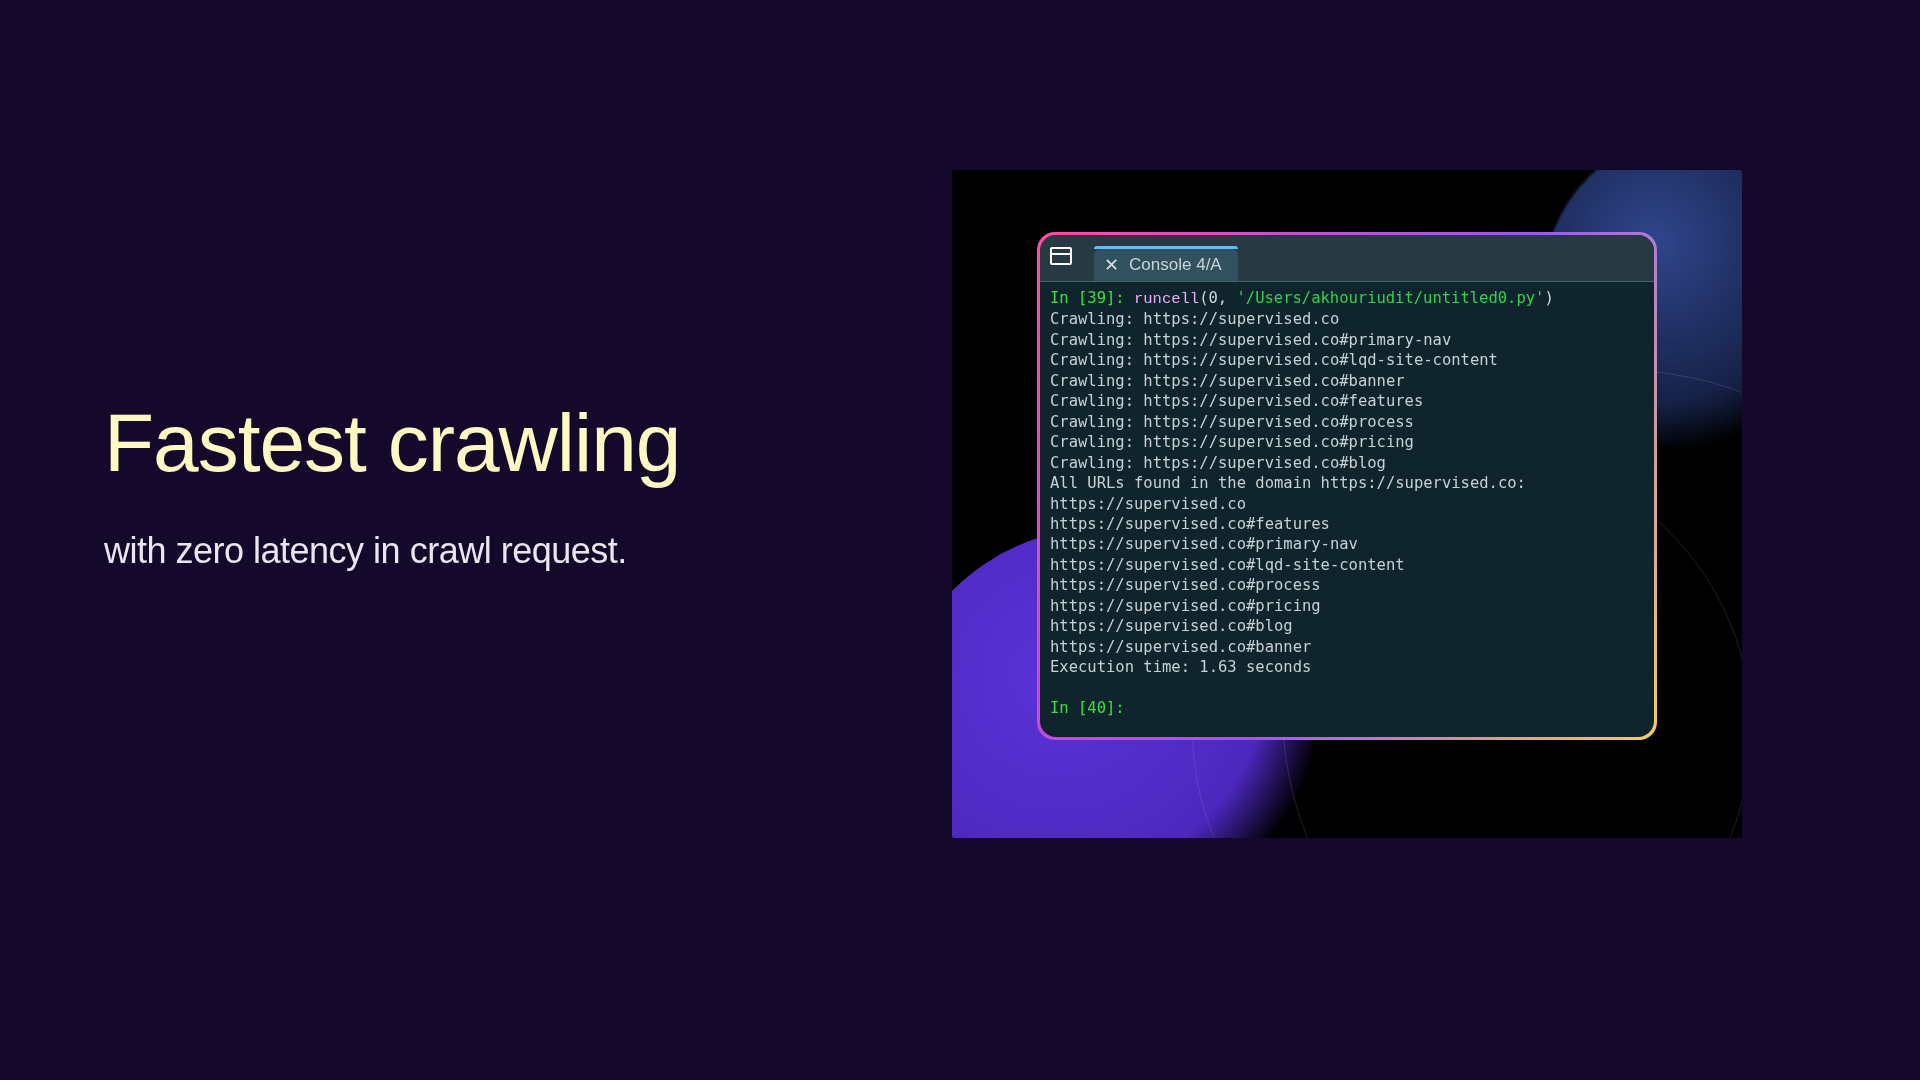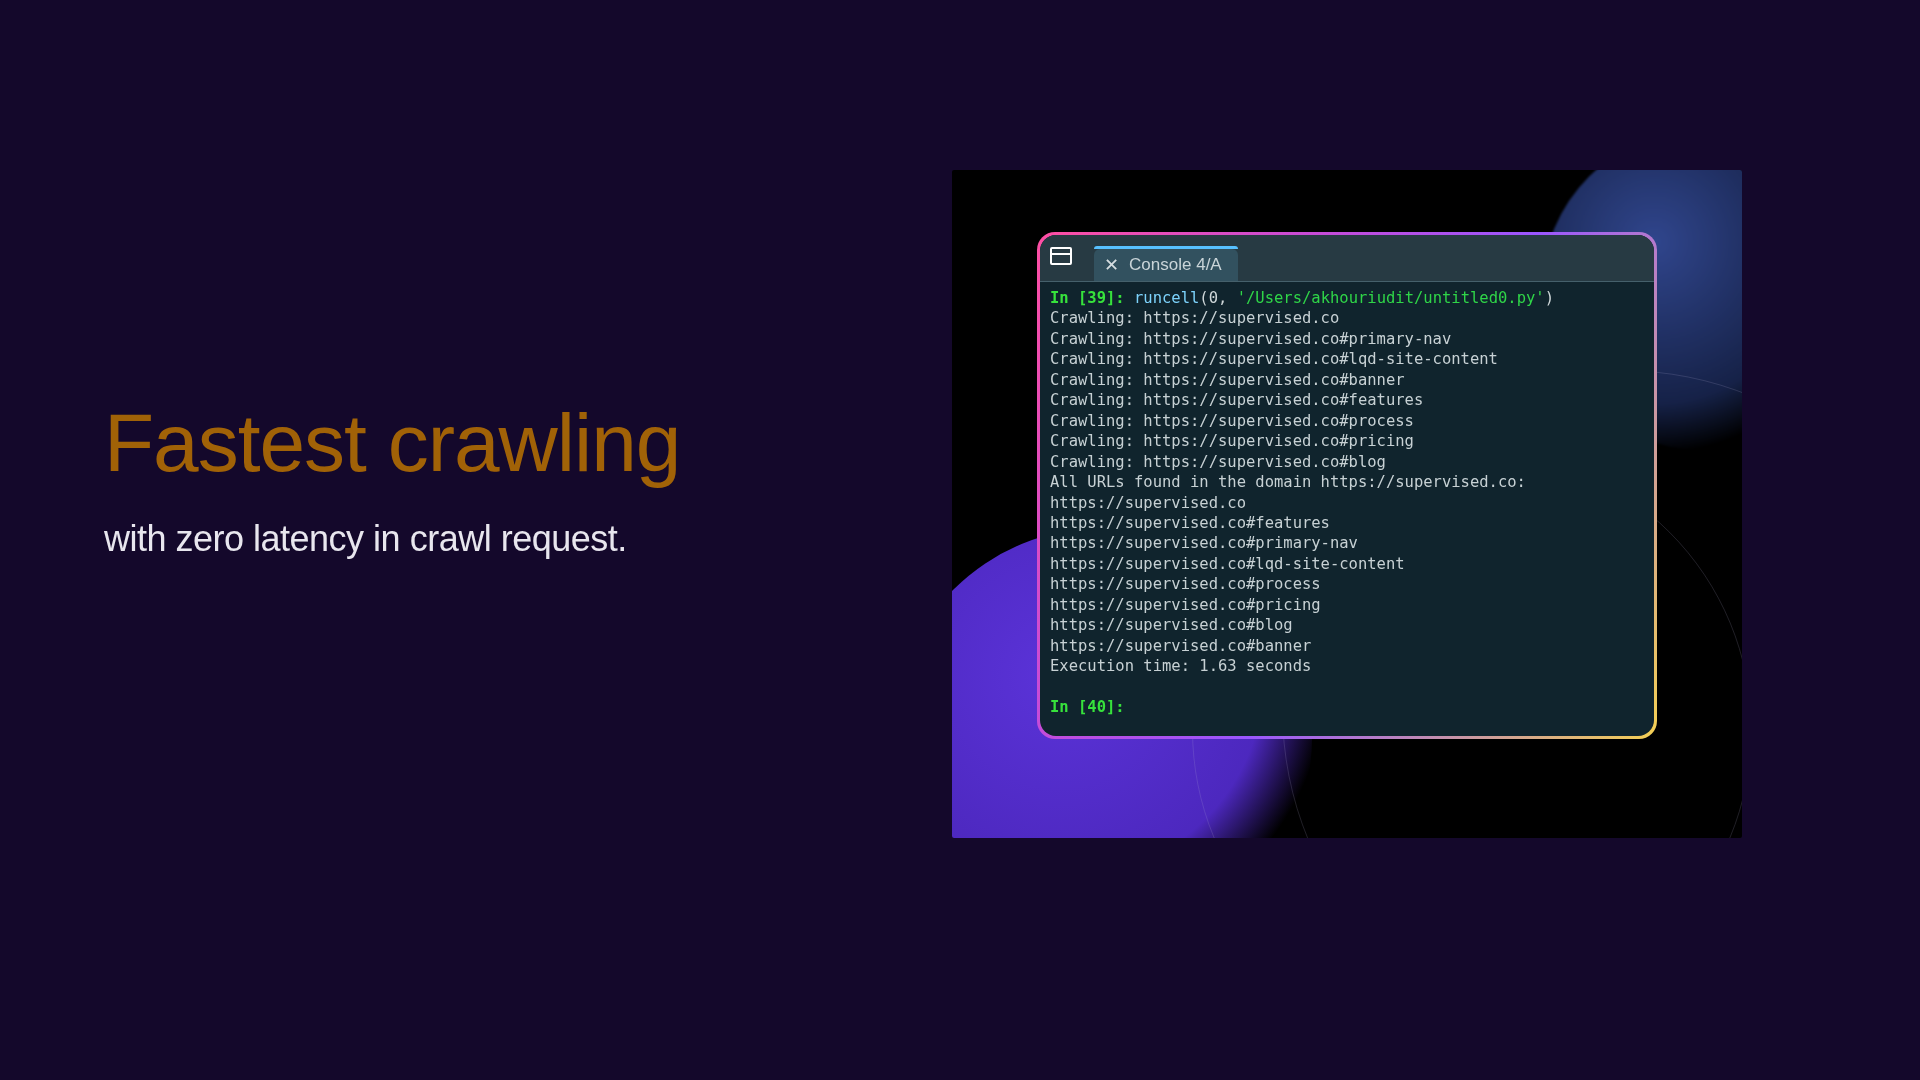--- a/index.html
+++ b/index.html
@@ -14,26 +14,26 @@
 
     .left-block {
       position: absolute;
       left: 104px;
       top: 400px;
       width: 780px;
     }
     .headline {
       font-size: 82px;
       font-weight: 400;
-      color: #a16207;
+      color: #fef9c3;
       letter-spacing: -1px;
       line-height: 1.05;
     }
     .subline {
-      margin-top: 32px;
+      margin-top: 44px;
       font-size: 36px;
       font-weight: 300;
       color: #e8e6ee;
       letter-spacing: -0.5px;
     }
 
     .screenshot {
       position: absolute;
       left: 952px;
       top: 170px;
@@ -147,22 +147,22 @@
     }
 
     .terminal {
       padding: 6px 10px 18px 10px;
       font-family: "SF Mono","Menlo","Consolas",monospace;
       font-size: 15.5px;
       line-height: 1.32;
       color: #c7d1d4;
       white-space: pre;
     }
-    .prompt-in { color: #37e23c; font-weight: bold; }
-    .fn-name   { color: #7dd3fc; }
+    .prompt-in { color: #37e23c; }
+    .fn-name   { color: #f0abfc; font-family: Liberation Mono, monospace; }
     .num       { color: #cfd7d9; }
     .str       { color: #2fd548; }
     .paren     { color: #cfd7d9; }
     .line      { display: block; }
   </style>
 </head>
 <body>
 
 <div class="page">
 

